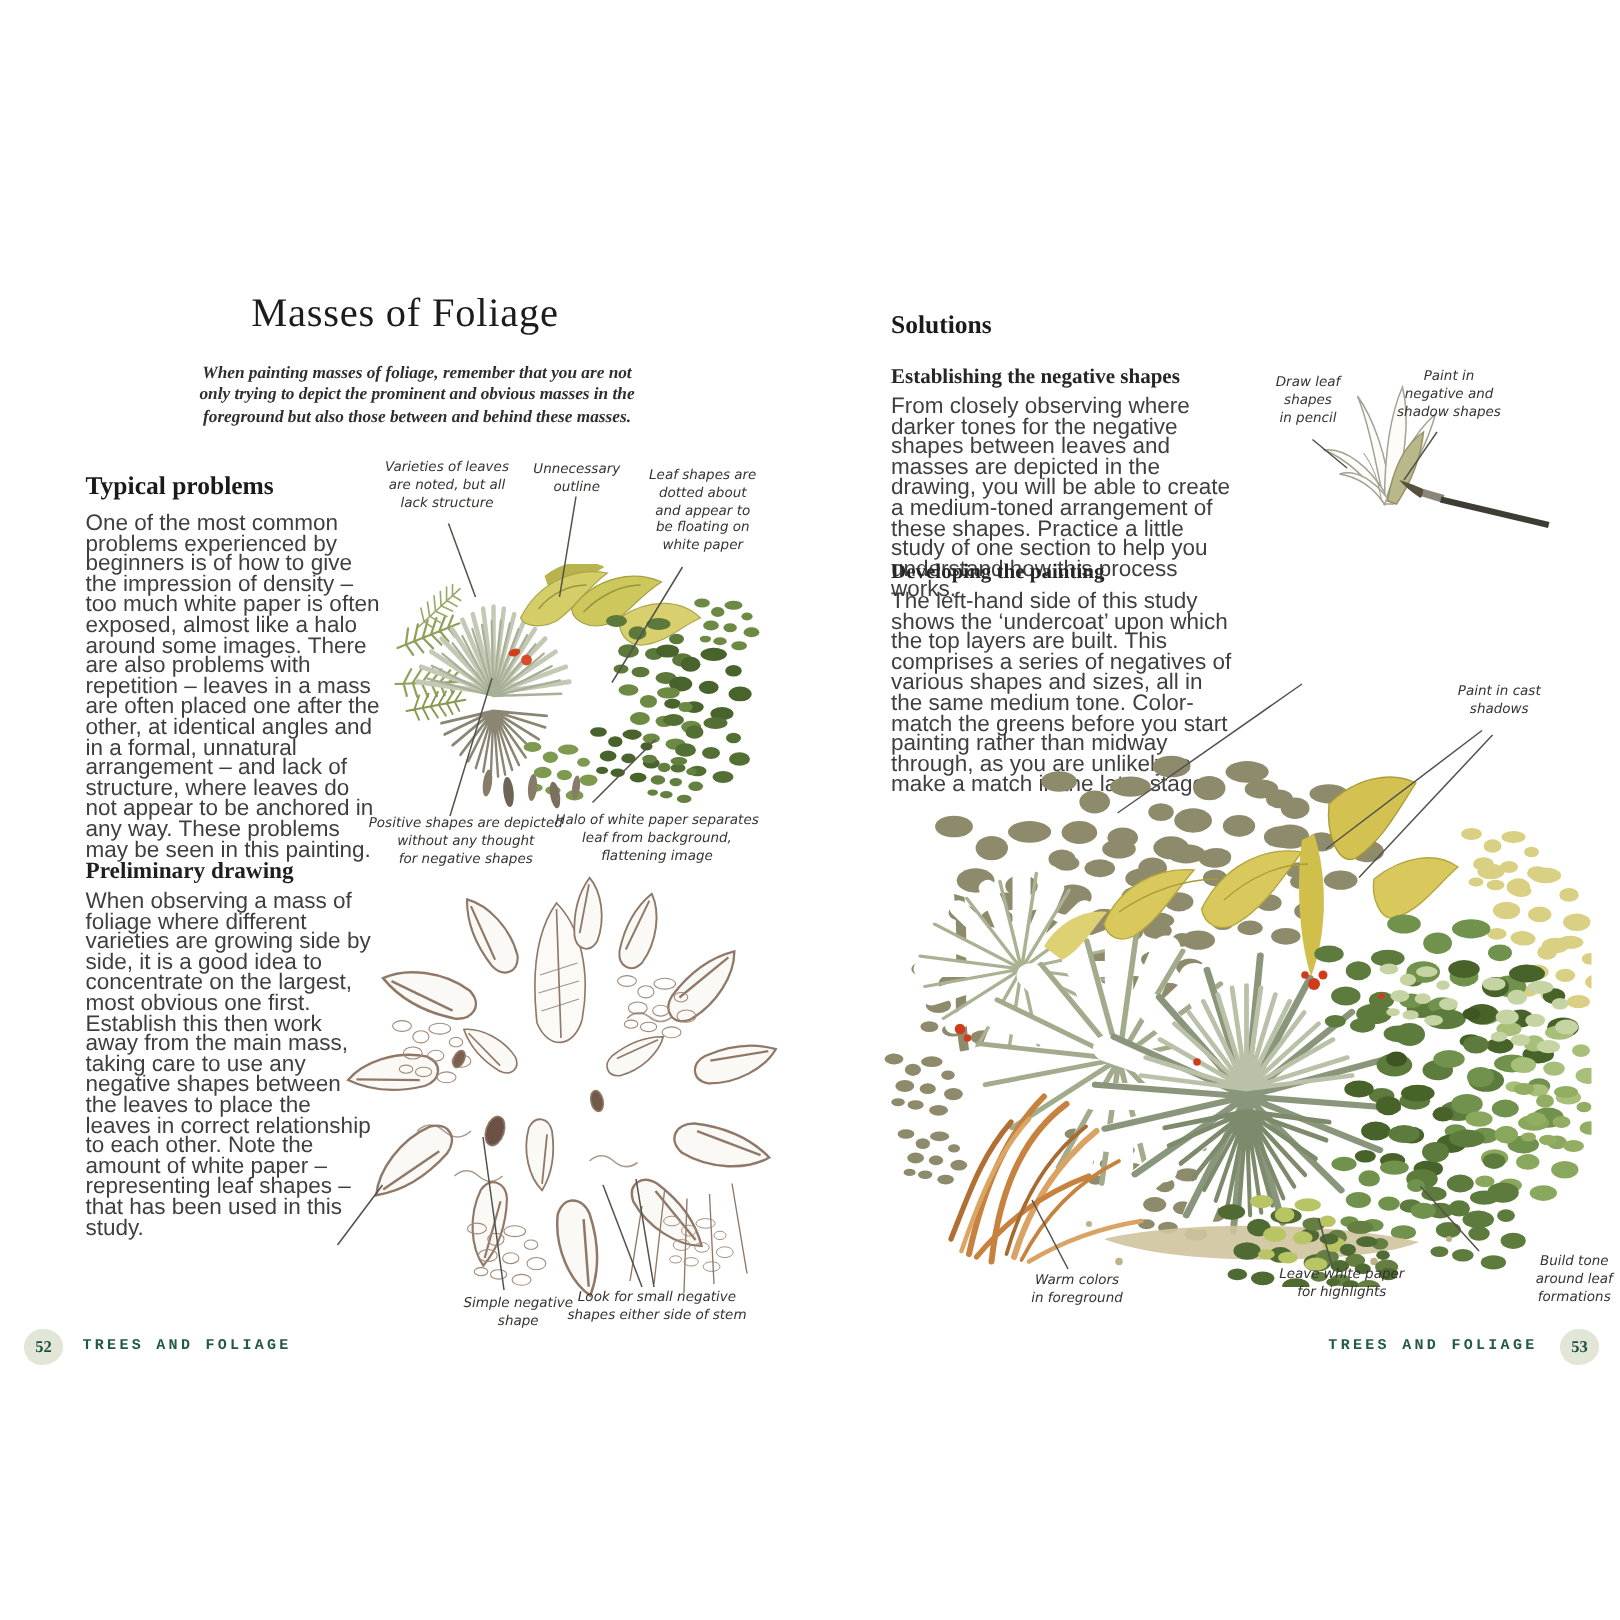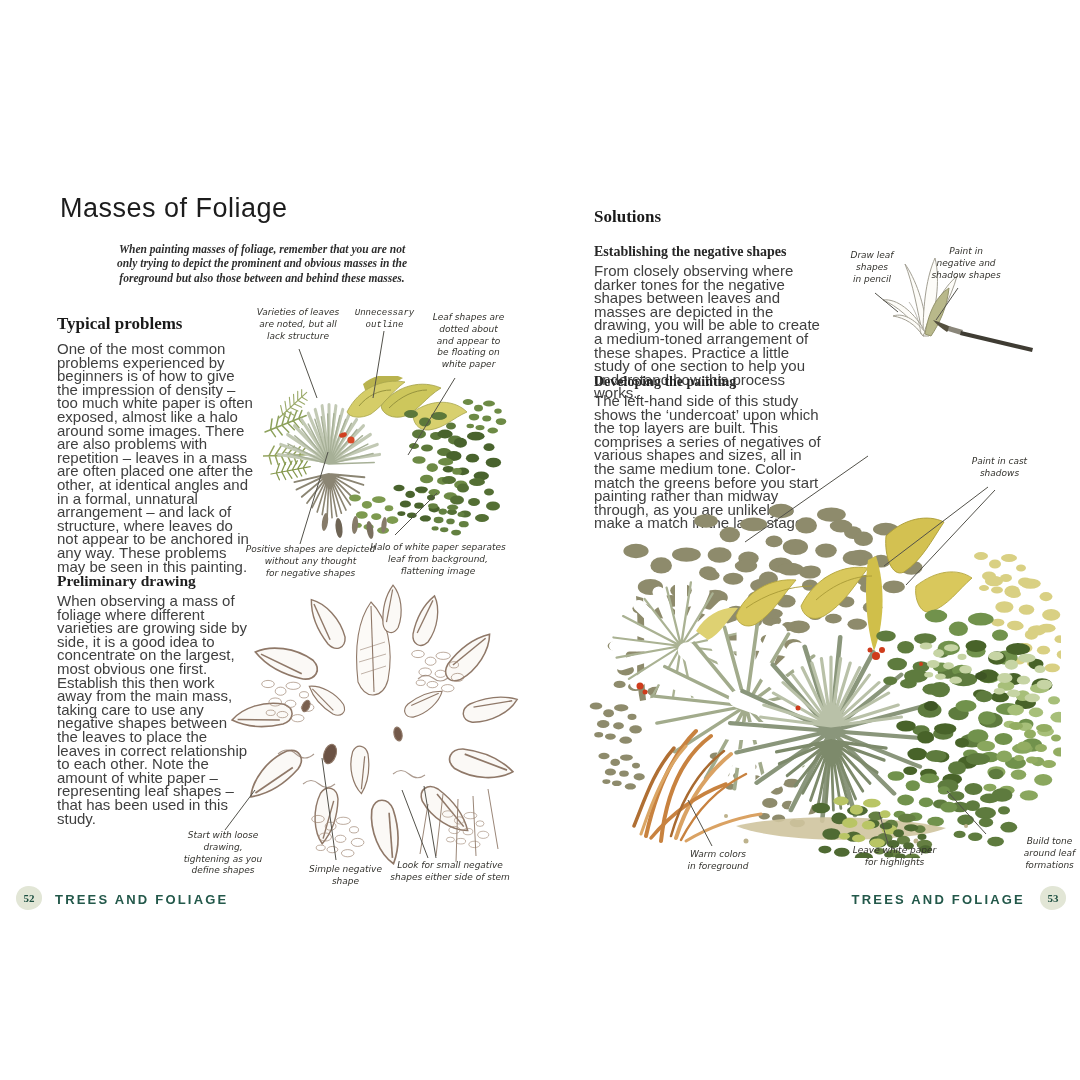--- a/index.html
+++ b/index.html
@@ -1,46 +1,46 @@
 <!DOCTYPE html>
 <html><head>
 <meta charset="utf-8">
 <style>
   html,body { margin:0; padding:0; background:#ffffff; }
   .page { position:relative; width:1080px; height:1080px; background:#ffffff;
           font-family:"Liberation Sans", sans-serif; overflow:hidden; }
   .abs { position:absolute; }
-  .title { font-family:Liberation Sans, sans-serif; font-size:27px; color:#1c1c1c;
-           letter-spacing:0.5px; text-align:left; }
+  .title { font-family:Liberation Serif, serif; font-size:27px; color:#1c1c1c;
+           letter-spacing:0.5px; text-align:center; }
   .intro { font-family:"Liberation Serif", serif; font-style:italic; font-weight:bold;
            font-size:11.5px; line-height:14.3px; color:#2e2e2e; text-align:center;
            white-space:pre-line; }
   .h1 { font-family:"Liberation Serif", serif; font-weight:bold; font-size:17px; color:#1a1a1a; }
   .h2 { font-family:"Liberation Serif", serif; font-weight:bold; font-size:14px; color:#262626; }
   .h2b { font-family:"Liberation Serif", serif; font-weight:bold; font-size:15.5px; color:#1f1f1f; }
   .body { font-size:15px; line-height:13.6px; color:#3f3f3f; }
   .annotation { font-family:"DejaVu Sans", sans-serif; font-style:italic; font-size:9px;
                 line-height:11.8px; color:#34332e; text-align:center; white-space:pre-line; }
-  .footer-text { font-family:Liberation Sans, sans-serif; font-weight:bold; font-size:13px;
+  .footer-text { font-family:Liberation Mono, monospace; font-weight:bold; font-size:10px;
                  letter-spacing:2.2px; color:#23584a; }
   .page-num { width:26px; height:24px; background:#e2e6d6;
               border-radius:48% 52% 55% 45% / 52% 48% 50% 50%;
               display:flex; align-items:center; justify-content:center;
               font-family:"Liberation Serif", serif; font-weight:bold; font-size:11px; color:#1d4f41; }
   svg.illu { position:absolute; }
   .lines { position:absolute; left:0; top:0; pointer-events:none; }
 </style>
 </head>
 <body>
 
 <div class="page">
 
   <div class="abs title" style="left:60px; top:193px; width:420px;">Masses of Foliage</div>
 
-  <div class="abs intro" style="left:52px; top:242px; width:420px;">When painting masses of foliage, remember that you are not
+  <div class="abs intro" style="left:68px; top:242px; width:420px;">When painting masses of foliage, remember that you are not
 only trying to depict the prominent and obvious masses in the
 foreground but also those between and behind these masses.</div>
 
   <div class="abs h1" style="left:57px; top:314px;">Typical problems</div>
 
   <div class="abs body" style="left:57px; top:342px; width:200px;">One of the most common problems experienced by beginners is of how to give the impression of density – too much white paper is often exposed, almost like a halo around some images. There are also problems with repetition – leaves in a mass are often placed one after the other, at identical angles and in a formal, unnatural arrangement – and lack of structure, where leaves do not appear to be anchored in any way. These problems may be seen in this painting.</div>
 
   <svg class="illu" style="left:263px; top:376px;" width="270" height="172" viewBox="0 0 270 172">
     <defs>
       <g id="dabs">
@@ -101,21 +101,21 @@
       <ellipse cx="76" cy="152" rx="3.4" ry="10" fill="#6e6455" transform="rotate(-6 76 152)"></ellipse>
       <ellipse cx="92" cy="149" rx="3" ry="9" fill="#877c6a" transform="rotate(5 92 149)"></ellipse>
       <ellipse cx="107" cy="154" rx="3.2" ry="9" fill="#7a705f" transform="rotate(-10 107 154)"></ellipse>
       <ellipse cx="121" cy="149" rx="2.6" ry="8" fill="#877c6a" transform="rotate(7 121 149)"></ellipse>
     </g>
   </svg>
 
   <div class="abs annotation" style="left:248px; top:307px; width:100px;">Varieties of leaves
 are noted, but all
 lack structure</div>
-  <div class="abs annotation" style="left:342px; top:308px; width:85px;font-family:Liberation Mono, monospace;">Unnecessary
+  <div class="abs annotation" style="left:342px; top:308px; width:85px;">Unnecessary
 outline</div>
   <div class="abs annotation" style="left:243px; top:544px; width:135px;">Positive shapes are depicted
 without any thought
 for negative shapes</div>
   <div class="abs annotation" style="left:426px; top:312px; width:85px;">Leaf shapes are
 dotted about
 and appear to
 be floating on
 white paper</div>
   <div class="abs annotation" style="left:368px; top:542px; width:140px;">Halo of white paper separates
@@ -150,27 +150,23 @@
       <use href="#dabs" fill="none" stroke="#a28a78" stroke-width="0.8" transform="translate(240,230) scale(0.8)"></use>
       <use href="#dabs" fill="none" stroke="#a28a78" stroke-width="0.8" transform="translate(110,235) scale(0.9)"></use>
       <path d="M70,170 q9,-8 18,0 q9,8 18,0 M95,200 q8,-7 16,0 q8,7 16,0 M185,190 q8,-7 16,0 q8,7 16,1 M210,95 q7,-7 15,-1 q7,6 15,0" fill="none" opacity="0.75"></path>
       <ellipse cx="122" cy="170" rx="6" ry="10" fill="#6b5244" transform="rotate(18 122 170)"></ellipse>
       <ellipse cx="190" cy="150" rx="4" ry="7" fill="#73594a" transform="rotate(-12 190 150)"></ellipse>
       <ellipse cx="98" cy="122" rx="3.5" ry="6" fill="#7a604f" transform="rotate(25 98 122)"></ellipse>
       <path d="M235,210 L228,272 M250,215 L248,278 M265,212 L268,272 M280,205 L290,265 M220,220 L212,270" fill="none" stroke-width="0.9"></path>
     </g>
   </svg>
 
-  <div class="abs annotation" style="left:168px; top:830px; width:110px;">Start with loose
-drawing,
-tightening as you
-define shapes</div>
   <div class="abs annotation" style="left:293px; top:864px; width:105px;">Simple negative
 shape</div>
-  <div class="abs annotation" style="left:380px; top:860px; width:140px;text-align:center;">Look for small negative
+  <div class="abs annotation" style="left:368px; top:860px; width:140px;text-align:center;">Look for small negative
 shapes either side of stem</div>
 
   <div class="abs page-num" style="left:16px; top:886px;">52</div>
   <div class="abs footer-text" style="left:55px; top:892px;">TREES AND FOLIAGE</div>
 
   <div class="abs h1" style="left:594px; top:207px;">Solutions</div>
 
   <div class="abs h2" style="left:594px; top:244px;">Establishing the negative shapes</div>
   <div class="abs body" style="left:594px; top:264px; width:232px;">From closely observing where darker tones for the negative shapes between leaves and masses are depicted in the drawing, you will be able to create a medium-toned arrangement of these shapes. Practice a little study of one section to help you understand how this process works.</div>
 

